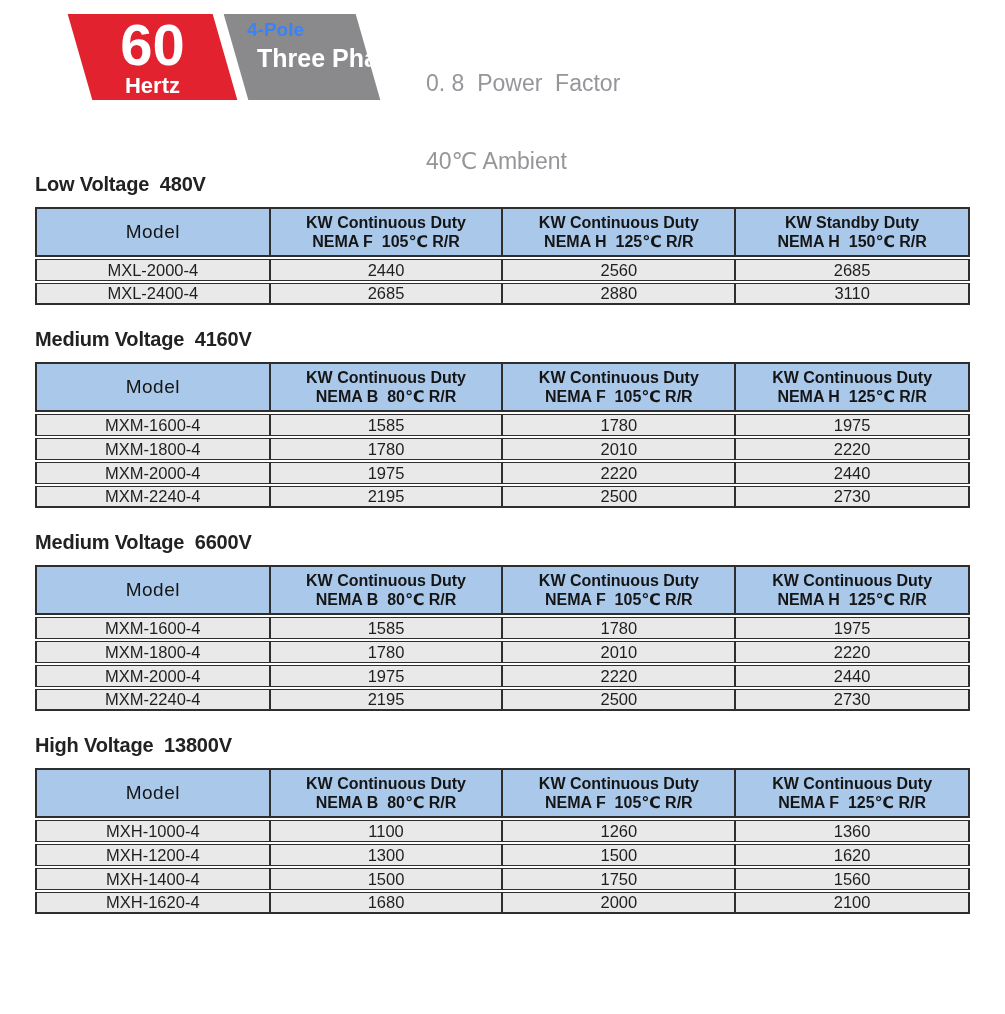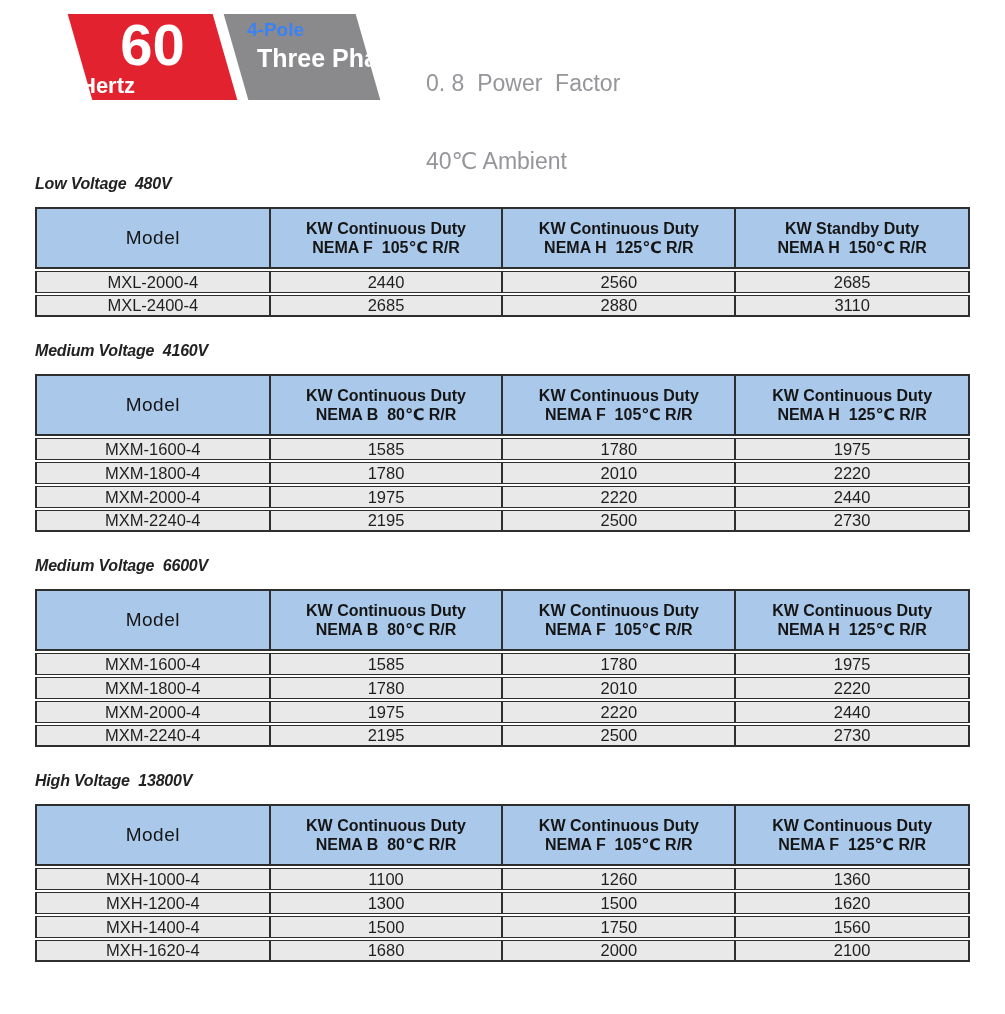--- a/index.html
+++ b/index.html
@@ -25,51 +25,51 @@
   .banner{position:relative;height:100px;}
   .badge-bg{position:absolute;top:14px;height:86px;transform:skewX(16deg);}
   .badge-bg.red{left:45px;width:145px;background:var(--red);}
   .badge-bg.gray{left:201px;width:132px;background:var(--badge-gray);}
   .freq-num{
     position:absolute;left:45px;top:14px;width:145px;
     text-align:center;color:#fff;font-size:58px;font-weight:bold;line-height:62px;
   }
   .freq-unit{
     position:absolute;left:45px;top:73px;width:145px;
-    color:#fff;font-size:22px;font-weight:bold;
+    text-align:center;color:#fff;font-size:22px;font-weight:bold;
   }
   .pole-line{position:absolute;left:212px;top:19px;color:#3b82f6;font-size:19px;font-weight:bold;}
   .phase-line{position:absolute;left:222px;top:44px;color:#fff;font-size:25px;font-weight:bold;}
   .specs{
     position:absolute;left:391px;top:18px;
     color:var(--spec-gray);font-size:23px;line-height:26px;white-space:pre;
   }
 
   
   .section h2{
     margin-top:20px;
-    font-size:16px;font-weight:bold;color:var(--title-color);
-    line-height:24px;white-space:pre;letter-spacing:-0.2px;font-style:italic;
+    font-size:20px;font-weight:bold;color:var(--title-color);
+    line-height:24px;white-space:pre;letter-spacing:-0.2px;
   }
   .section:first-of-type h2{margin-top:72px;}
   table.spec-table{
     width:100%;margin-top:9px;
     border-collapse:separate;border-spacing:0 2px;
     table-layout:fixed;
   }
   .spec-table th,.spec-table td{
     text-align:center;vertical-align:middle;
     border-right:2px solid var(--border);
   }
   .spec-table tr > *:first-child{border-left:2px solid var(--border);}
   .spec-table thead th{
     background:var(--blue);
     border-top:2px solid var(--border);
     border-bottom:2px solid var(--border);
-    height:62px;padding:3px 4px;
+    height:50px;padding:3px 4px;
     color:#151515;
   }
   .spec-table thead th.model-th{font-size:19px;font-weight:normal;letter-spacing:0.5px;}
   .hdr-l1,.hdr-l2{font-size:16px;font-weight:bold;line-height:19px;white-space:pre;}
   .spec-table tbody td{
     background:var(--row-gray);
     border-top:1px solid var(--border);
     border-bottom:1px solid var(--border);
     height:22px;padding:0 4px;
     font-size:16.5px;color:var(--cell-text);

